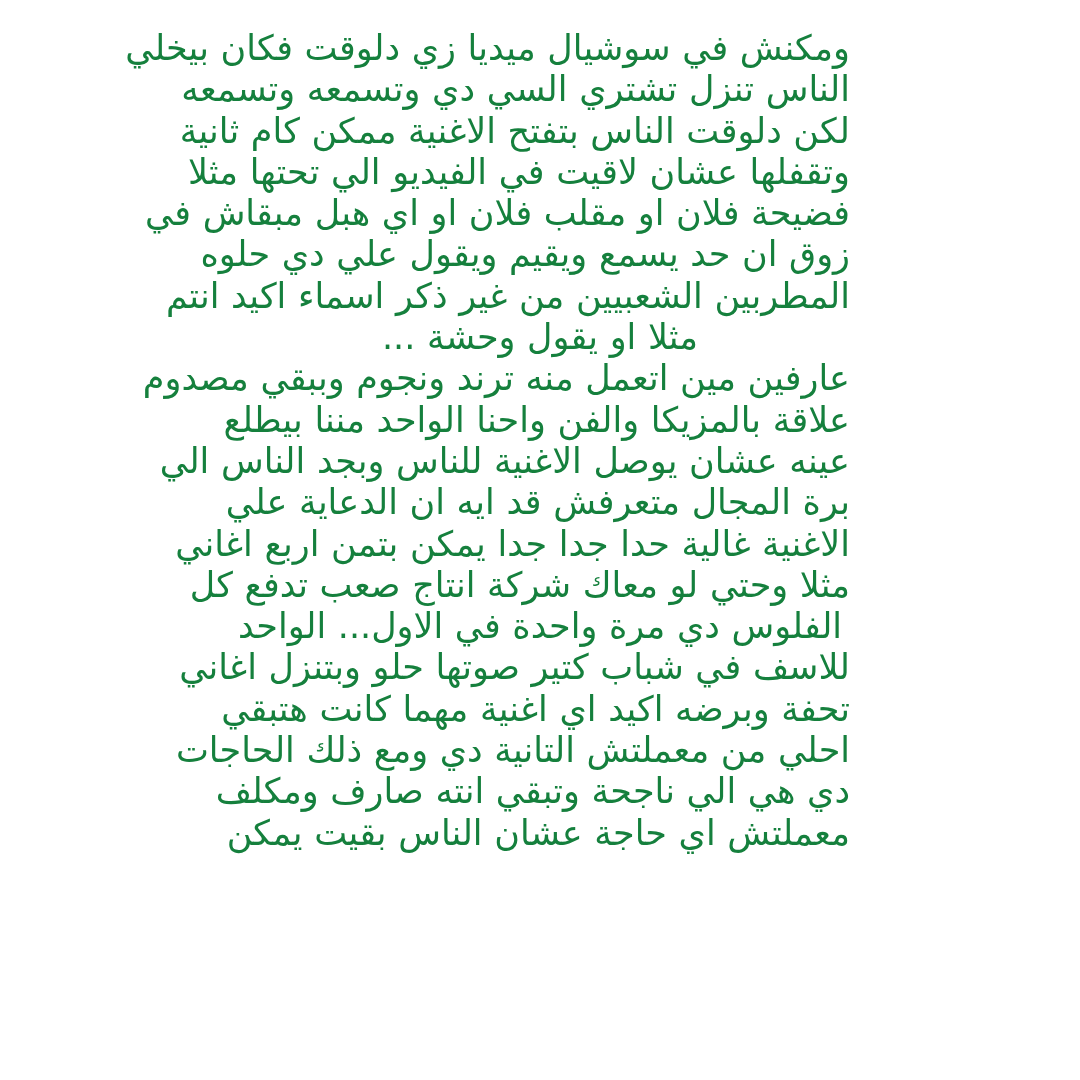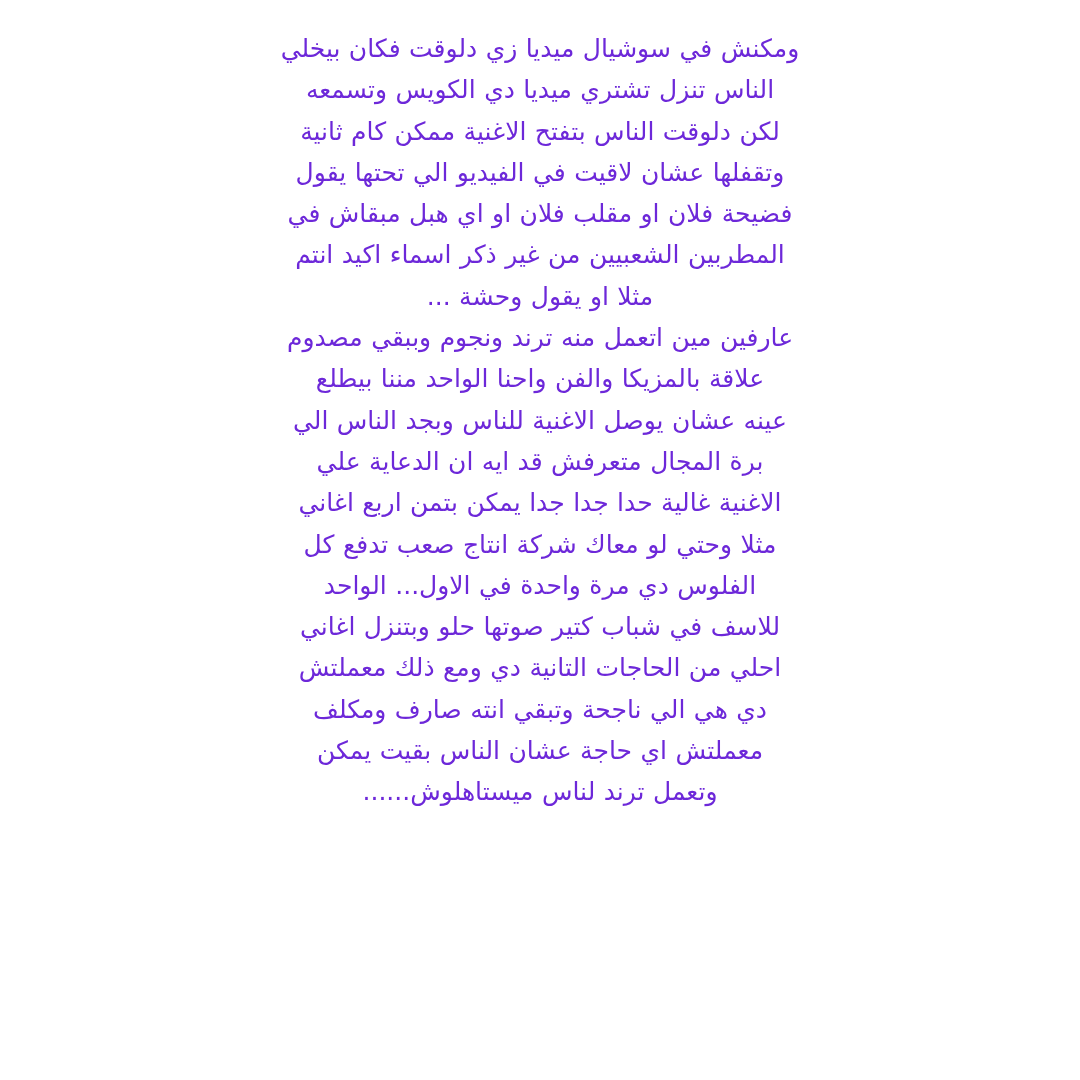--- a/index.html
+++ b/index.html
@@ -33,48 +33,49 @@
     text-align: center;
     unicode-bidi: isolate;
   }
 
   .text-line {
     display: block;
     direction: rtl;
     text-align: center;
     unicode-bidi: isolate;
     font-family: "DejaVu Sans", "Liberation Sans", sans-serif;
-    font-size: 25px;
+    font-size: 35px;
     line-height: 41.3px;
     font-weight: 400;
-    color: #6d28d9;
+    color: #15803d;
     letter-spacing: 0px;
     word-spacing: 0.5px;
     white-space: nowrap;
     -webkit-font-smoothing: antialiased;
   }
 </style>
 </head>
 <body>
 
 <div id="post-canvas">
   <div id="text-block">
     <span class="text-line">ومكنش في سوشيال ميديا زي دلوقت فكان بيخلي</span>
-    <span class="text-line">الناس تنزل تشتري ميديا دي الكويس وتسمعه</span>
+    <span class="text-line">الناس تنزل تشتري السي دي وتسمعه وتسمعه</span>
     <span class="text-line">لكن دلوقت الناس بتفتح الاغنية ممكن كام ثانية</span>
-    <span class="text-line">وتقفلها عشان لاقيت في الفيديو الي تحتها يقول</span>
+    <span class="text-line">وتقفلها عشان لاقيت في الفيديو الي تحتها مثلا</span>
     <span class="text-line">فضيحة فلان او مقلب فلان او اي هبل مبقاش في</span>
+    <span class="text-line">زوق ان حد يسمع ويقيم ويقول علي دي حلوه</span>
     <span class="text-line">المطربين الشعبيين من غير ذكر اسماء اكيد انتم</span>
     <span class="text-line">مثلا او يقول وحشة ...</span>
     <span class="text-line">عارفين مين اتعمل منه ترند ونجوم وببقي مصدوم</span>
     <span class="text-line">علاقة بالمزيكا والفن واحنا الواحد مننا بيطلع</span>
     <span class="text-line">عينه عشان يوصل الاغنية للناس وبجد الناس الي</span>
     <span class="text-line">برة المجال متعرفش قد ايه ان الدعاية علي</span>
     <span class="text-line">الاغنية غالية حدا جدا جدا يمكن بتمن اربع اغاني</span>
     <span class="text-line">مثلا وحتي لو معاك شركة انتاج صعب تدفع كل</span>
     <span class="text-line">الفلوس دي مرة واحدة في الاول... الواحد</span>
     <span class="text-line">للاسف في شباب كتير صوتها حلو وبتنزل اغاني</span>
-    <span class="text-line">احلي من الحاجات التانية دي ومع ذلك معملتش</span>
+    <span class="text-line">تحفة وبرضه اكيد اي اغنية مهما كانت هتبقي</span>
+    <span class="text-line">احلي من معملتش التانية دي ومع ذلك الحاجات</span>
     <span class="text-line">دي هي الي ناجحة وتبقي انته صارف ومكلف</span>
     <span class="text-line">معملتش اي حاجة عشان الناس بقيت يمكن</span>
-    <span class="text-line">وتعمل ترند لناس ميستاهلوش......</span>
   </div>
 </div>
 
 </body></html>

